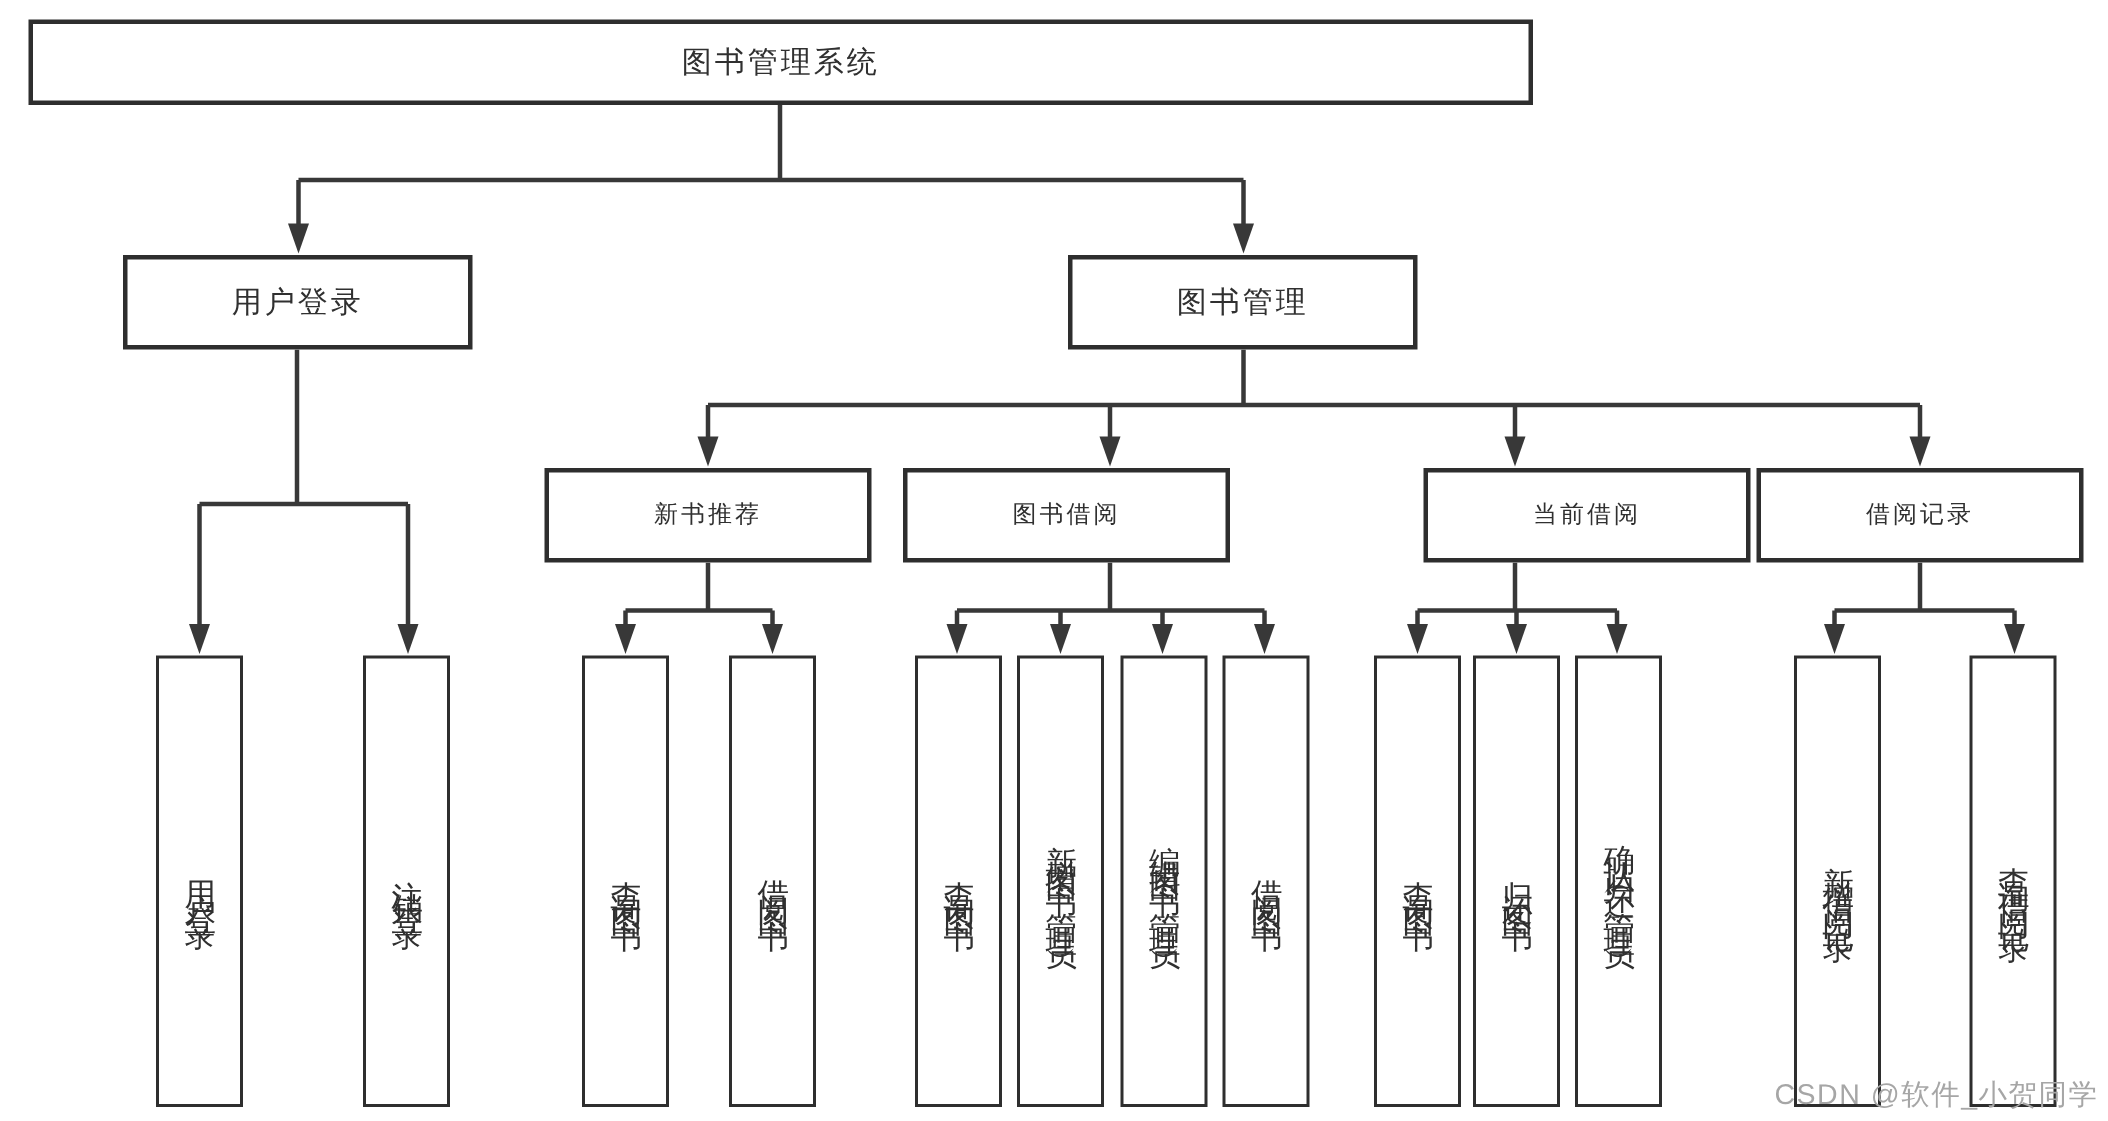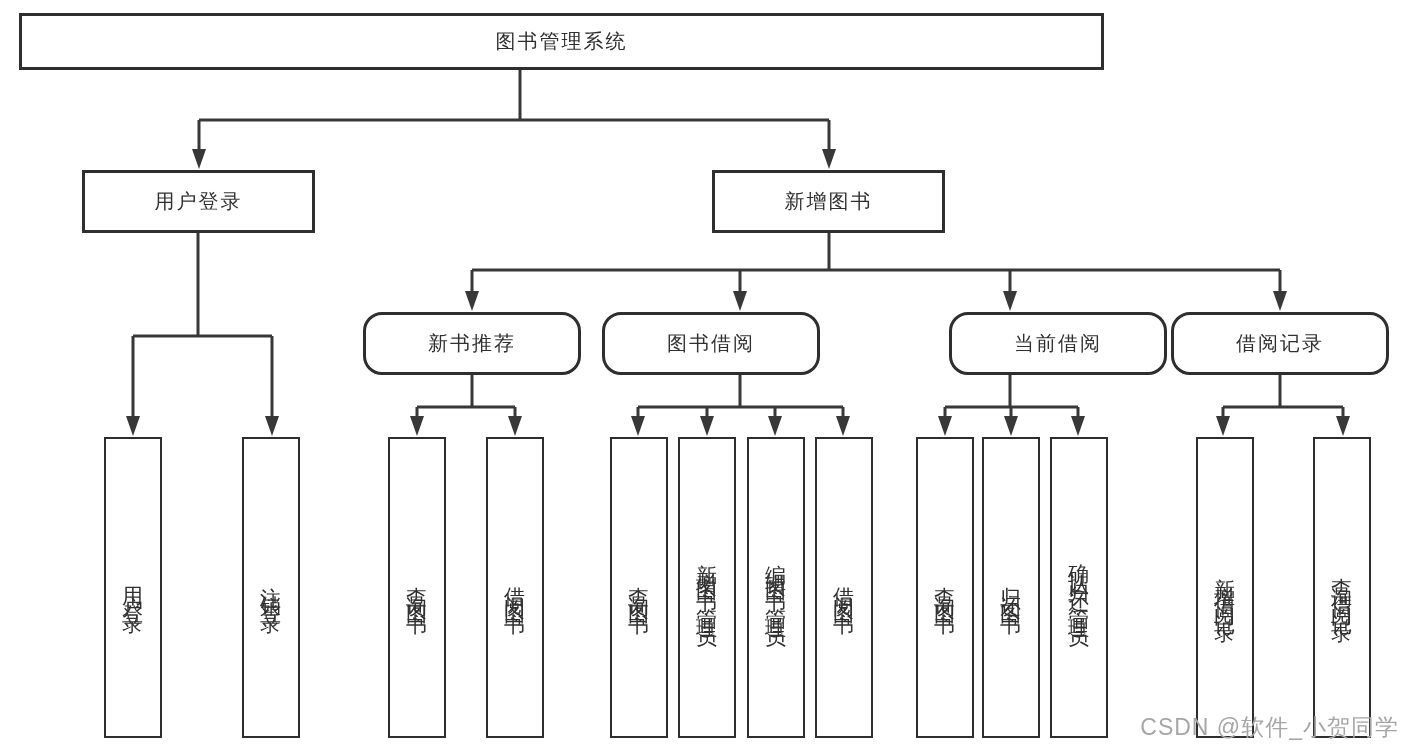--- a/index.html
+++ b/index.html
@@ -16,23 +16,23 @@
     position: absolute;
     box-sizing: border-box;
     background: #ffffff;
     border: 3px solid #2e2e2e;
     display: flex;
     align-items: center;
     justify-content: center;
     color: #303030;
     z-index: 2;
   }
-  .root  { left: 19px;  top: 13px;  width: 1085px; height: 57px; font-size: 20px; letter-spacing: 2px; }
+  .root  { left: 19px;  top: 13px;  width: 1003px; height: 57px; font-size: 20px; letter-spacing: 2px; }
   .lvl2  { top: 170px; width: 233px; height: 63px; font-size: 20px; letter-spacing: 2px; }
-  .lvl3  { top: 312px; width: 218px; height: 63px; font-size: 20px; letter-spacing: 2px; border-radius: 19px; }
+  .lvl3  { top: 312px; width: 218px; height: 63px; font-size: 16px; letter-spacing: 2px; }
   .leaf  {
     top: 437px; width: 58px; height: 301px;
     border-width: 2.5px;
     writing-mode: vertical-rl;
     font-size: 21px;
     letter-spacing: 9px;
     line-height: 1;
   }
   .p-user   { left: 82px; }
   .p-mgmt   { left: 712px; }
@@ -50,21 +50,21 @@
   .lf-8  { left: 815px; }
   .lf-9  { left: 916px; }
   .lf-10 { left: 982px; }
   .lf-11 { left: 1050px; }
   .lf-12 { left: 1196px; }
   .lf-13 { left: 1313px; }
   .watermark {
     position: absolute;
     right: 6px;
     bottom: 4px;
-    font-size: 23px;
+    font-size: 19px;
     color: #a6a6a6;
     letter-spacing: 1px;
     z-index: 3;
     white-space: nowrap;
   }
 </style>
 </head>
 <body>
 
 <div class="canvas">
@@ -98,21 +98,21 @@
       <polygon points="1004,416 1018,416 1011,436"></polygon>
       <polygon points="1071,416 1085,416 1078,436"></polygon>
       <polygon points="1216,416 1230,416 1223,436"></polygon>
       <polygon points="1336,416 1350,416 1343,436"></polygon>
     </g>
   </svg>
 
   <div class="box root">图书管理系统</div>
 
   <div class="box lvl2 p-user">用户登录</div>
-  <div class="box lvl2 p-mgmt">新增图书</div>
+  <div class="box lvl2 p-mgmt">图书管理</div>
 
   <div class="box lvl3 p-new">新书推荐</div>
   <div class="box lvl3 p-borrow">图书借阅</div>
   <div class="box lvl3 p-cur">当前借阅</div>
   <div class="box lvl3 p-rec">借阅记录</div>
 
   <div class="box leaf lf-1">用户登录</div>
   <div class="box leaf lf-2">注销登录</div>
 
   <div class="box leaf lf-3">查询图书</div>

